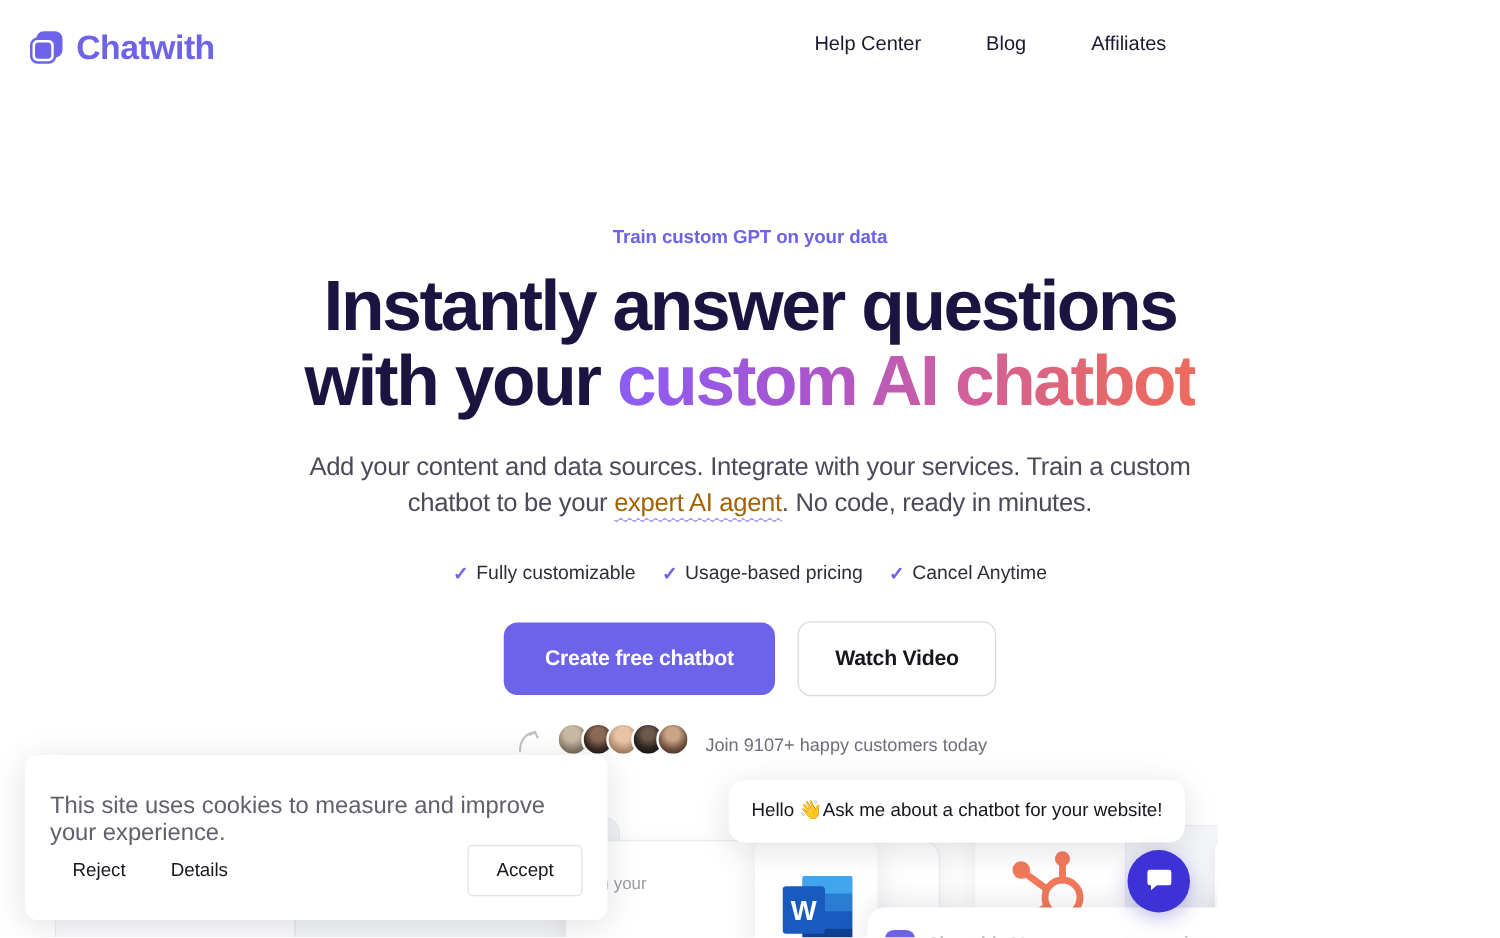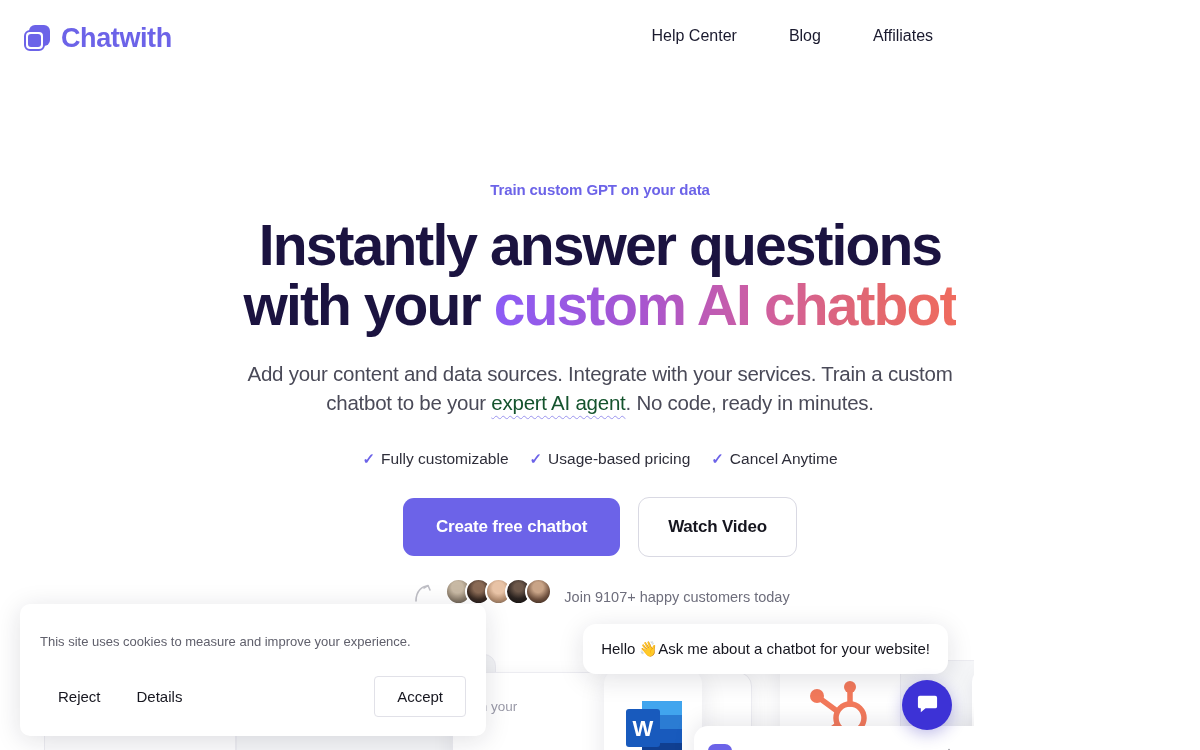--- a/index.html
+++ b/index.html
@@ -65,21 +65,21 @@
   .headline .grad {
     background: linear-gradient(90deg, #8b5cf6 0%, #a855cf 32%, #cf5fa0 58%, #e2676f 82%, #ef6b5e 100%);
     -webkit-background-clip: text; background-clip: text;
     -webkit-text-fill-color: transparent; color: transparent;
   }
   .subhead {
     margin: 24px auto 0 auto; width: 740px;
     font-size: 20.5px; line-height: 1.4; color: #4a4a58; letter-spacing: -0.25px;
   }
   .sub-link {
-    color: #14532d; text-decoration: none; cursor: pointer;
+    color: #a16207; text-decoration: none; cursor: pointer;
     position: relative;
     text-decoration-line: underline;
     text-decoration-style: wavy;
     text-decoration-color: #9b95ee;
     text-decoration-thickness: 1px;
     text-underline-offset: 5px;
   }
   .features {
     margin-top: 33px; display: flex; align-items: center; justify-content: center; gap: 21px;
   }
@@ -191,21 +191,21 @@
   
   .cookie {
     position: absolute; left: 20px; top: 604px;
     width: 466px; height: 132px;
     background: #ffffff; border-radius: 10px;
     box-shadow: 0 4px 26px rgba(20,20,50,.13);
     z-index: 60;
   }
   .cookie-text {
     position: absolute; left: 20px; top: 30px; right: 20px;
-    font-size: 13px; color: #60606c;
+    font-size: 19px; color: #60606c;
     font-family: "Liberation Sans", sans-serif;
   }
   .cookie-actions {
     position: absolute; left: 20px; right: 20px; top: 72px;
     display: flex; align-items: center; gap: 0;
   }
   .cookie-link {
     background: none; border: none; cursor: pointer;
     font-size: 15px; color: #16161f; padding: 9px 18px;
     font-family: "Liberation Sans", sans-serif;

